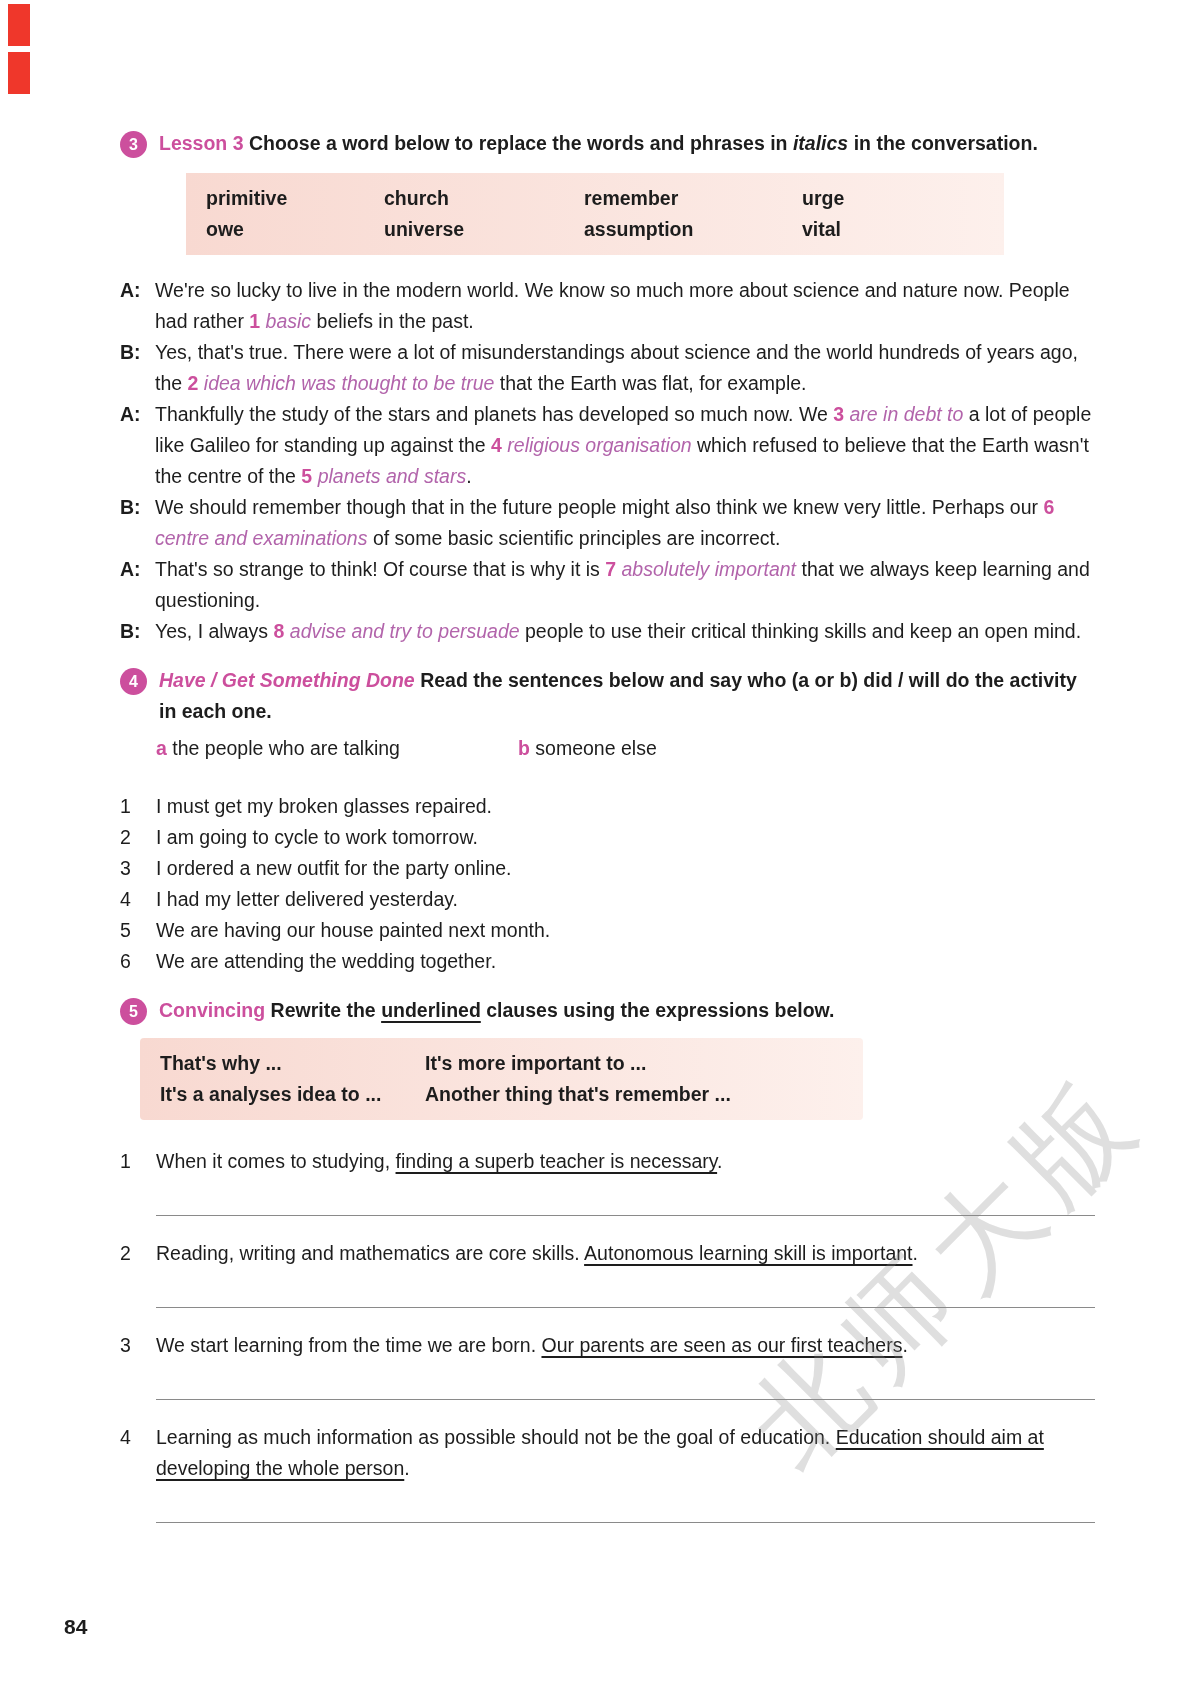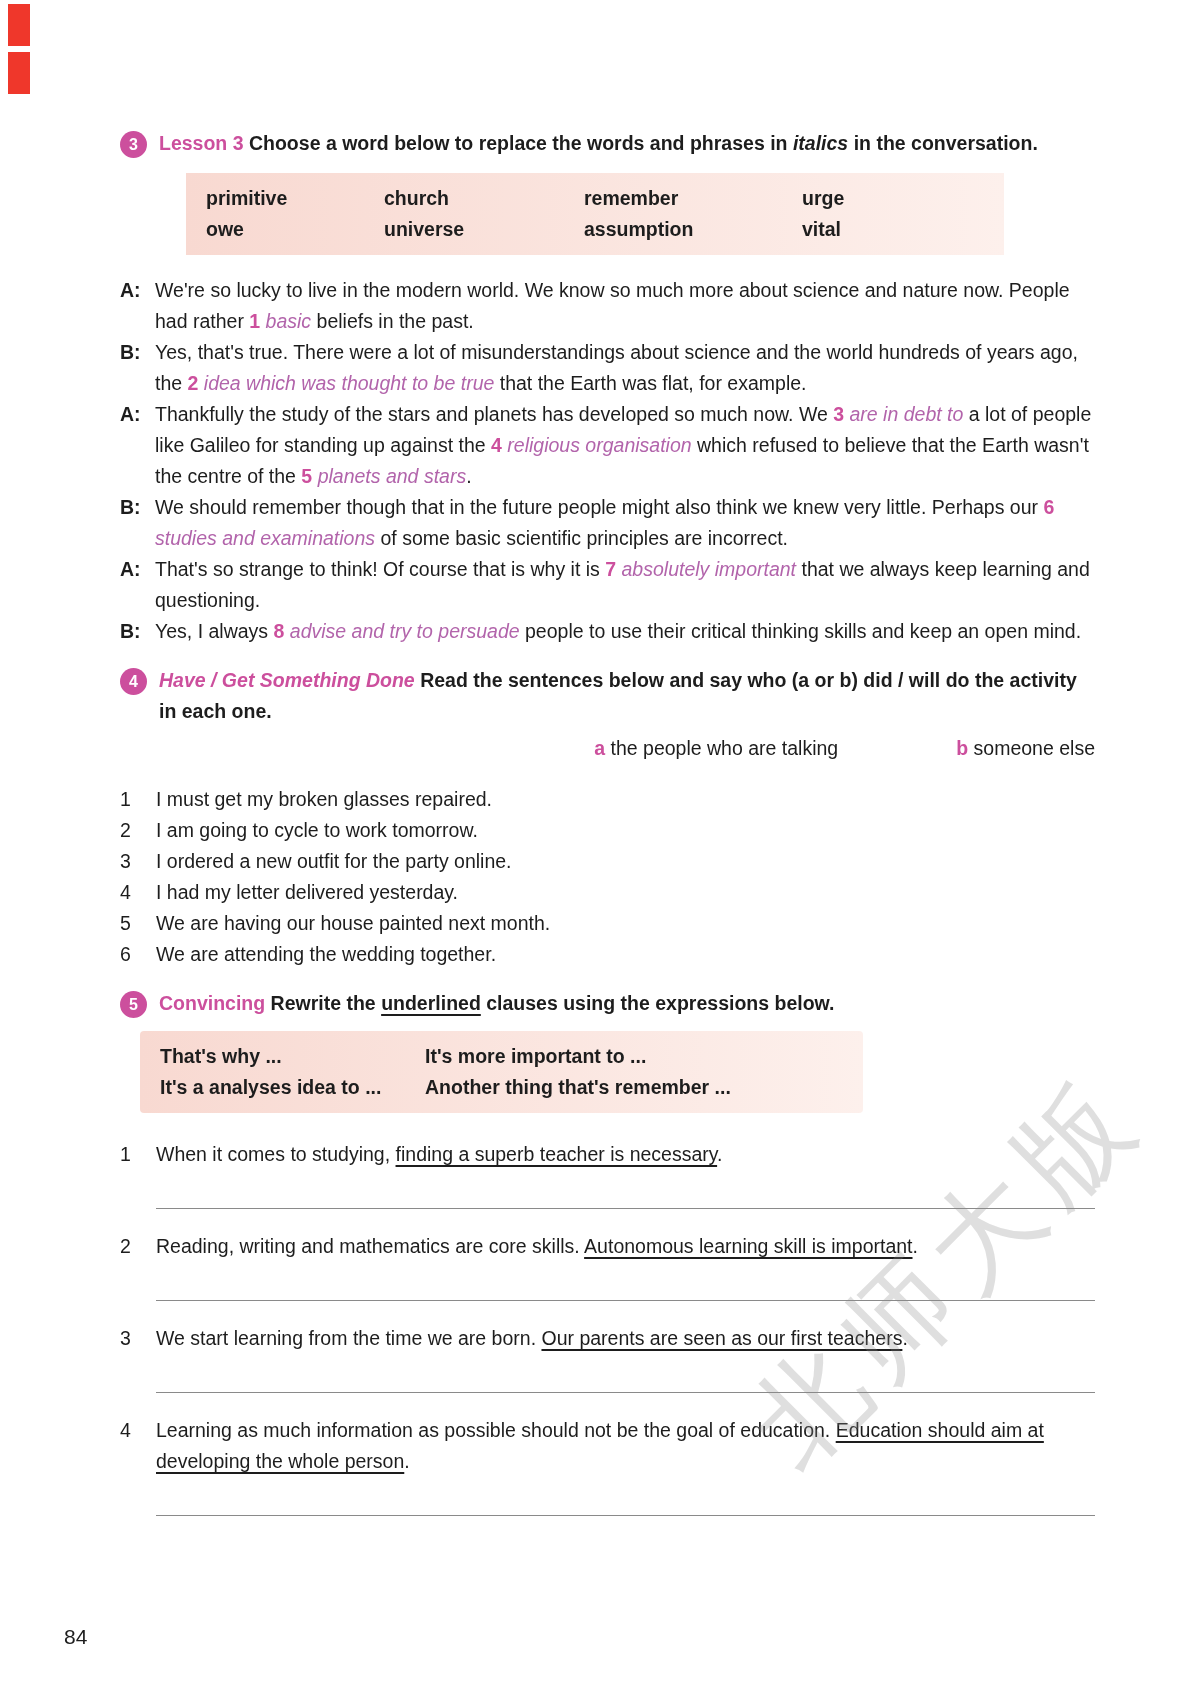--- a/index.html
+++ b/index.html
@@ -64,32 +64,32 @@
 
   
   .turn{display:grid;grid-template-columns:35px 1fr;}
   .speaker{font-weight:bold;}
 
   
   .num-item{display:grid;grid-template-columns:36px 1fr;}
   .item-num{font-weight:normal;}
 
   
-  .options-row{display:flex;margin:2px 0 20px 36px;justify-content:flex-end;}
+  .options-row{display:flex;margin:2px 0 27px 36px;}
   .option{width:362px;}
   .option:last-child{width:auto;}
   .opt-key{color:var(--accent);font-weight:bold;}
 
   
   .write-item{margin-bottom:14px;}
   .write-line{border-bottom:1.5px solid #8a8a8a;height:38px;margin-bottom:8px;}
 
   .page-number{
-    position:absolute;left:64px;bottom:32px;
-    font-weight:normal;font-size:21px;
+    position:absolute;left:64px;bottom:42px;
+    font-weight:bold;font-size:21px;
   }
   .watermark{
     position:absolute;left:770px;top:1430px;
     transform:rotate(-45deg);
     transform-origin:left center;
     font-size:110px;
     color:rgba(140,140,140,0.28);
     white-space:nowrap;
     letter-spacing:14px;
     pointer-events:none;
@@ -133,21 +133,21 @@
         <div class="turn">
           <span class="speaker">B:</span>
           <div><span>Yes, that's true. There were a lot of misunderstandings about science and the world hundreds of years ago, the </span><span class="seg-num">2</span><span class="seg-it"> idea which was thought to be true</span><span> that the Earth was flat, for example.</span></div>
         </div>
         <div class="turn">
           <span class="speaker">A:</span>
           <div><span>Thankfully the study of the stars and planets has developed so much now. We </span><span class="seg-num">3</span><span class="seg-it"> are in debt to</span><span> a lot of people like Galileo for standing up against the </span><span class="seg-num">4</span><span class="seg-it"> religious organisation</span><span> which refused to believe that the Earth wasn't the centre of the </span><span class="seg-num">5</span><span class="seg-it"> planets and stars</span><span>.</span></div>
         </div>
         <div class="turn">
           <span class="speaker">B:</span>
-          <div><span>We should remember though that in the future people might also think we knew very little. Perhaps our </span><span class="seg-num">6</span><span class="seg-it"> studies and examinations</span><span> of some basic scientific principles are incorrect.</span></div>
+          <div><span>We should remember though that in the future people might also think we knew very little. Perhaps our </span><span class="seg-num">6</span><span class="seg-it"> centre and examinations</span><span> of some basic scientific principles are incorrect.</span></div>
         </div>
         <div class="turn">
           <span class="speaker">A:</span>
           <div><span>That's so strange to think! Of course that is why it is </span><span class="seg-num">7</span><span class="seg-it"> absolutely important</span><span> that we always keep learning and questioning.</span></div>
         </div>
         <div class="turn">
           <span class="speaker">B:</span>
           <div><span>Yes, I always </span><span class="seg-num">8</span><span class="seg-it"> advise and try to persuade</span><span> people to use their critical thinking skills and keep an open mind.</span></div>
         </div>
       </div>

